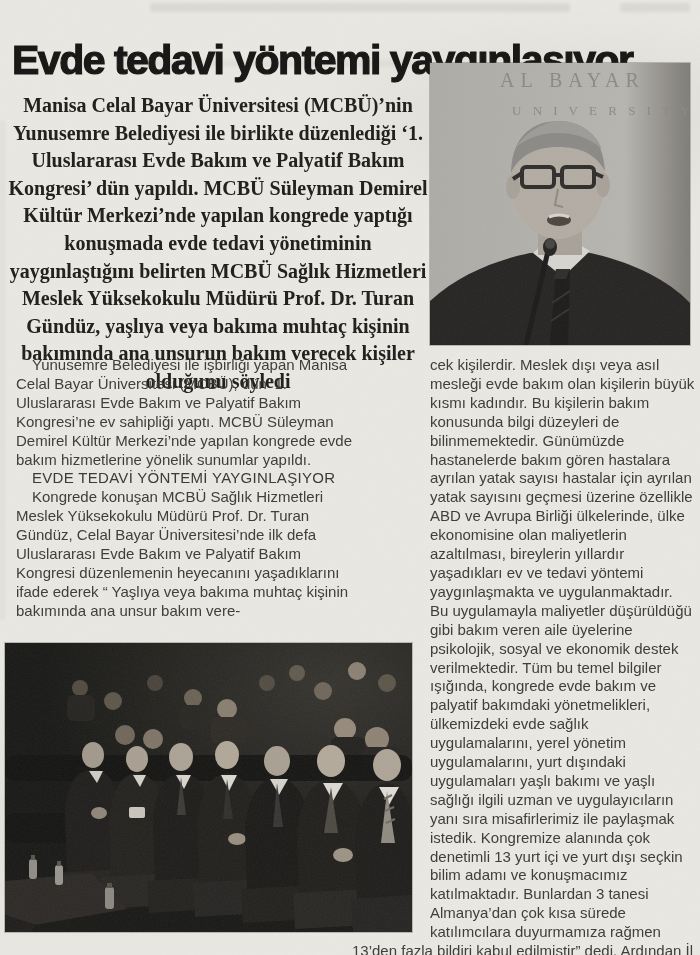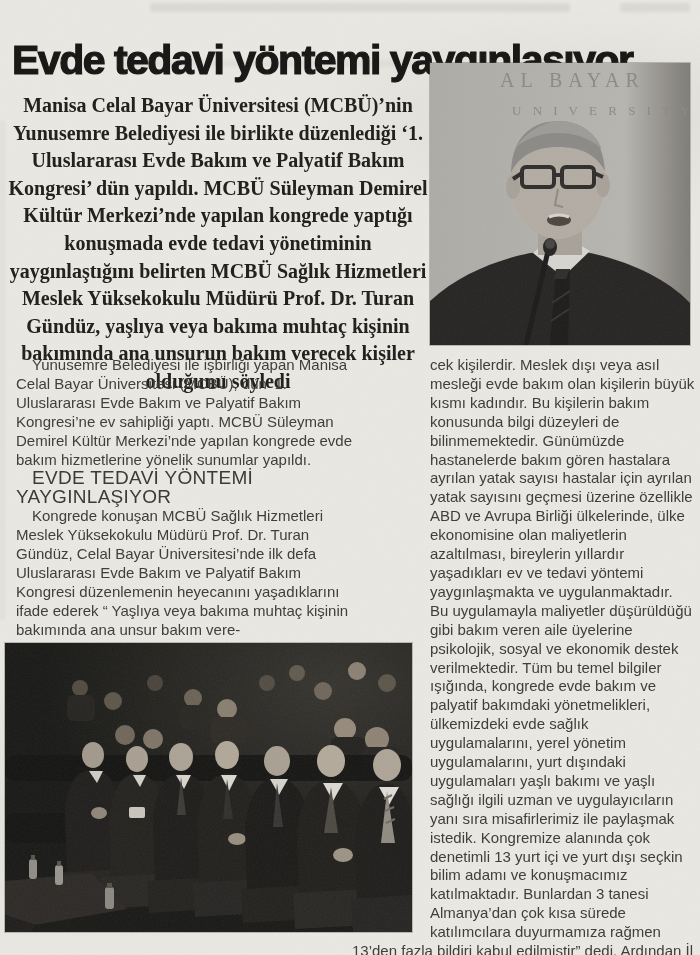--- a/index.html
+++ b/index.html
@@ -35,21 +35,21 @@
   .photo{position:absolute;background:#b7b5b1;box-shadow:0 0 0 1px rgba(90,88,84,.35);}
   .photo-speaker{left:430px;top:63px;width:260px;height:282px;}
   .photo-audience{left:5px;top:643px;width:407px;height:289px;}
   .photo svg{display:block;width:100%;height:100%;}
 
   .col{position:absolute;top:356px;font-size:15px;line-height:18.9px;color:#3e3d3a;}
   .col-left{left:16px;width:340px;}
   .col-right{left:352px;width:343px;}
   .col p{margin:0;text-indent:16px;}
   .col p.noindent{text-indent:0;}
-  .subhead{margin:0;text-indent:14px;font-size:19px;letter-spacing:.3px;color:#3a3936;}
+  .subhead{margin:0;text-indent:14px;font-size:15px;letter-spacing:.3px;color:#3a3936;}
   .wrap-spacer{float:left;width:78px;height:288px;margin-top:286px;}
   .grain{position:absolute;inset:0;pointer-events:none;opacity:.5;}
 </style>
 </head>
 <body>
 
 <div class="page">
 
   <div class="bleed b1"></div>
   <div class="bleed b2"></div>

